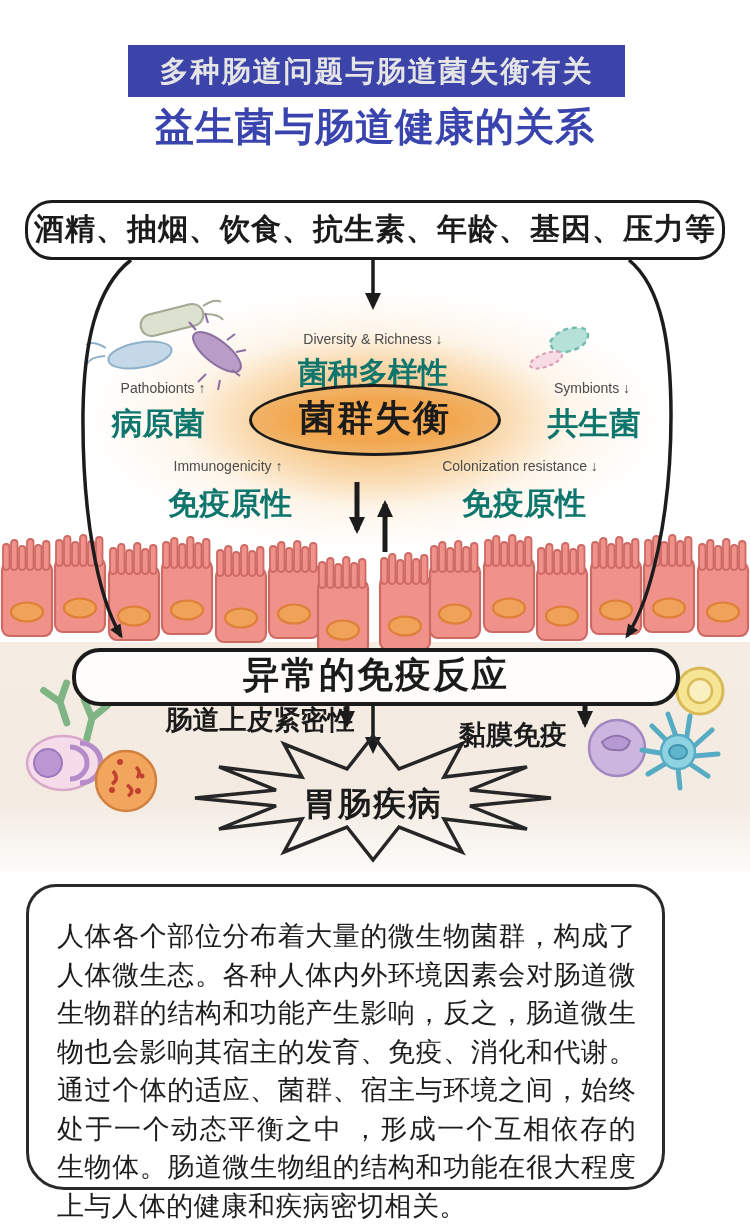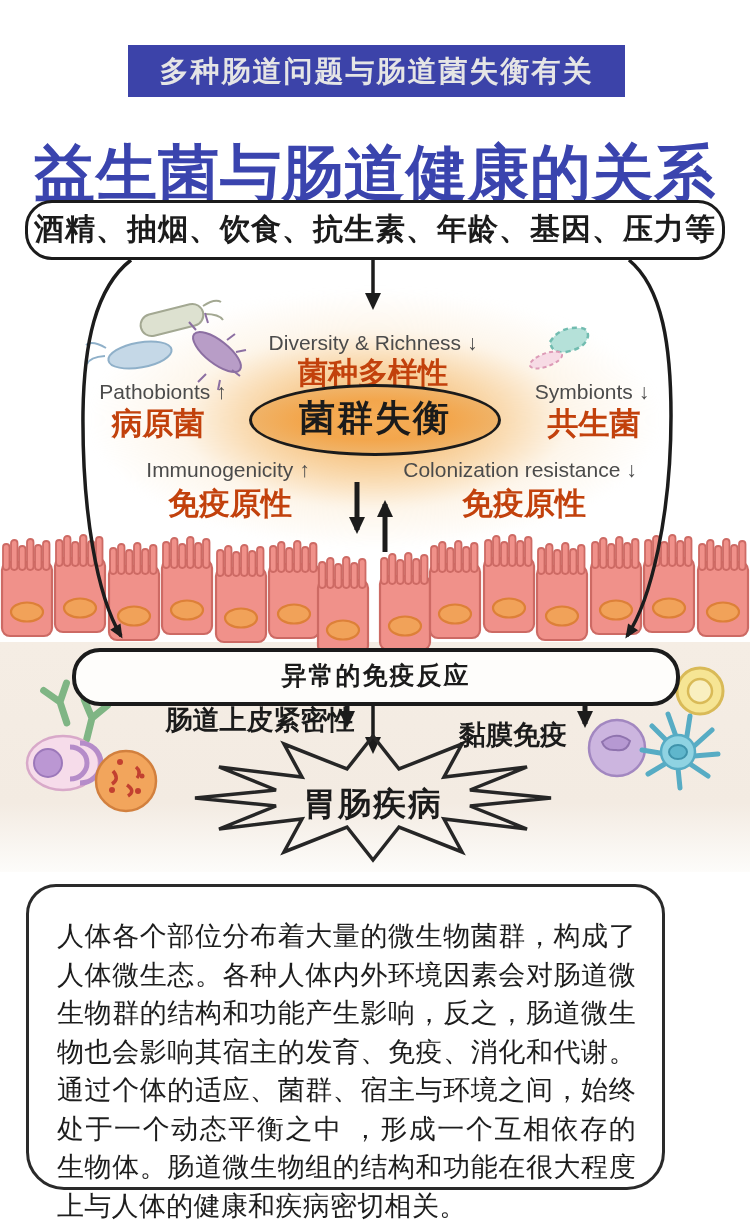--- a/index.html
+++ b/index.html
@@ -4,39 +4,39 @@
 <style>
   html,body{margin:0;padding:0;background:#ffffff;}
   .page{position:relative;width:750px;height:1232px;background:#ffffff;overflow:hidden;
         font-family:"Liberation Sans","DejaVu Sans",sans-serif;color:#1b1b1b;}
   .abs{position:absolute;}
   .ctr{transform:translateX(-50%);white-space:nowrap;}
 
   
   .banner{left:128px;top:45px;width:497px;height:52px;background:#3c43a9;color:#e5e5e5;
           font-size:29px;font-weight:bold;letter-spacing:2px;text-align:center;line-height:52px;}
-  .title{left:375px;top:100px;font-size:61px;font-weight:bold;color:#3a44ae;letter-spacing:1px;margin-top:33px;}
+  .title{left:375px;top:100px;font-size:39px;font-weight:bold;color:#3a44ae;letter-spacing:1px;}
 
   
   .illus{left:0;top:190px;width:750px;height:688px;}
   .lower-bg{left:0;top:452px;width:750px;height:230px;
             background:linear-gradient(180deg,#f5ede4 0%,#f3ebe2 70%,#fdfcfa 100%);z-index:0;}
   .glow{left:88px;top:95px;width:574px;height:260px;border-radius:50%;z-index:1;filter:blur(4px);
         background:radial-gradient(50% 50% at 50% 52%, rgba(242,162,62,0.92) 0%, rgba(246,196,128,0.62) 45%, rgba(250,228,196,0.34) 68%, rgba(255,250,244,0) 100%);}
   .overlay{left:0;top:0;width:750px;height:688px;z-index:2;}
 
   .factor-box{left:25px;top:10px;width:694px;height:54px;background:#ffffff;border:3.5px solid #1b1b1b;
               border-radius:27px;font-size:30px;font-weight:bold;text-align:center;line-height:52px;z-index:3;letter-spacing:1px;}
-  .en{font-size:21px;color:#4b4b4b;z-index:3;}
-  .zh{font-size:30px;font-weight:bold;color:#c2410c;z-index:3;}
+  .en{font-size:14px;color:#4b4b4b;z-index:3;}
+  .zh{font-size:30px;font-weight:bold;color:#0f766e;z-index:3;}
   .dysbiosis{left:249px;top:194px;width:246px;height:66px;border:3.5px solid #1b1b1b;border-radius:50%;
              background:radial-gradient(closest-side,#f5ad56 0%,#f3a64c 60%,#f0b368 100%);
              font-size:36px;font-weight:bold;text-align:center;line-height:62px;z-index:3;letter-spacing:2px;}
   .immune-box{left:72px;top:458px;width:600px;height:50px;background:#fefdfb;border:4px solid #1b1b1b;
-              border-radius:28px;font-size:25px;font-weight:bold;text-align:center;line-height:46px;z-index:3;letter-spacing:2px;}
+              border-radius:28px;font-size:36px;font-weight:bold;text-align:center;line-height:46px;z-index:3;letter-spacing:2px;}
   .sub-lbl{font-size:27px;font-weight:bold;z-index:3;}
   .burst-lbl{left:373px;top:592px;font-size:33px;font-weight:bold;z-index:3;letter-spacing:2px;}
 
   
   .desc-box{left:26px;top:884px;width:639px;height:306px;background:#ffffff;border:3px solid #2a2a2a;
             border-radius:30px 30px 38px 38px;box-sizing:border-box;padding:30px 26px 0 28px;}
   .desc-box p{margin:0;font-size:27px;line-height:38.5px;color:#1d1d1d;text-align:justify;
               letter-spacing:0.3px;word-break:break-all;}
 </style>
 </head>

